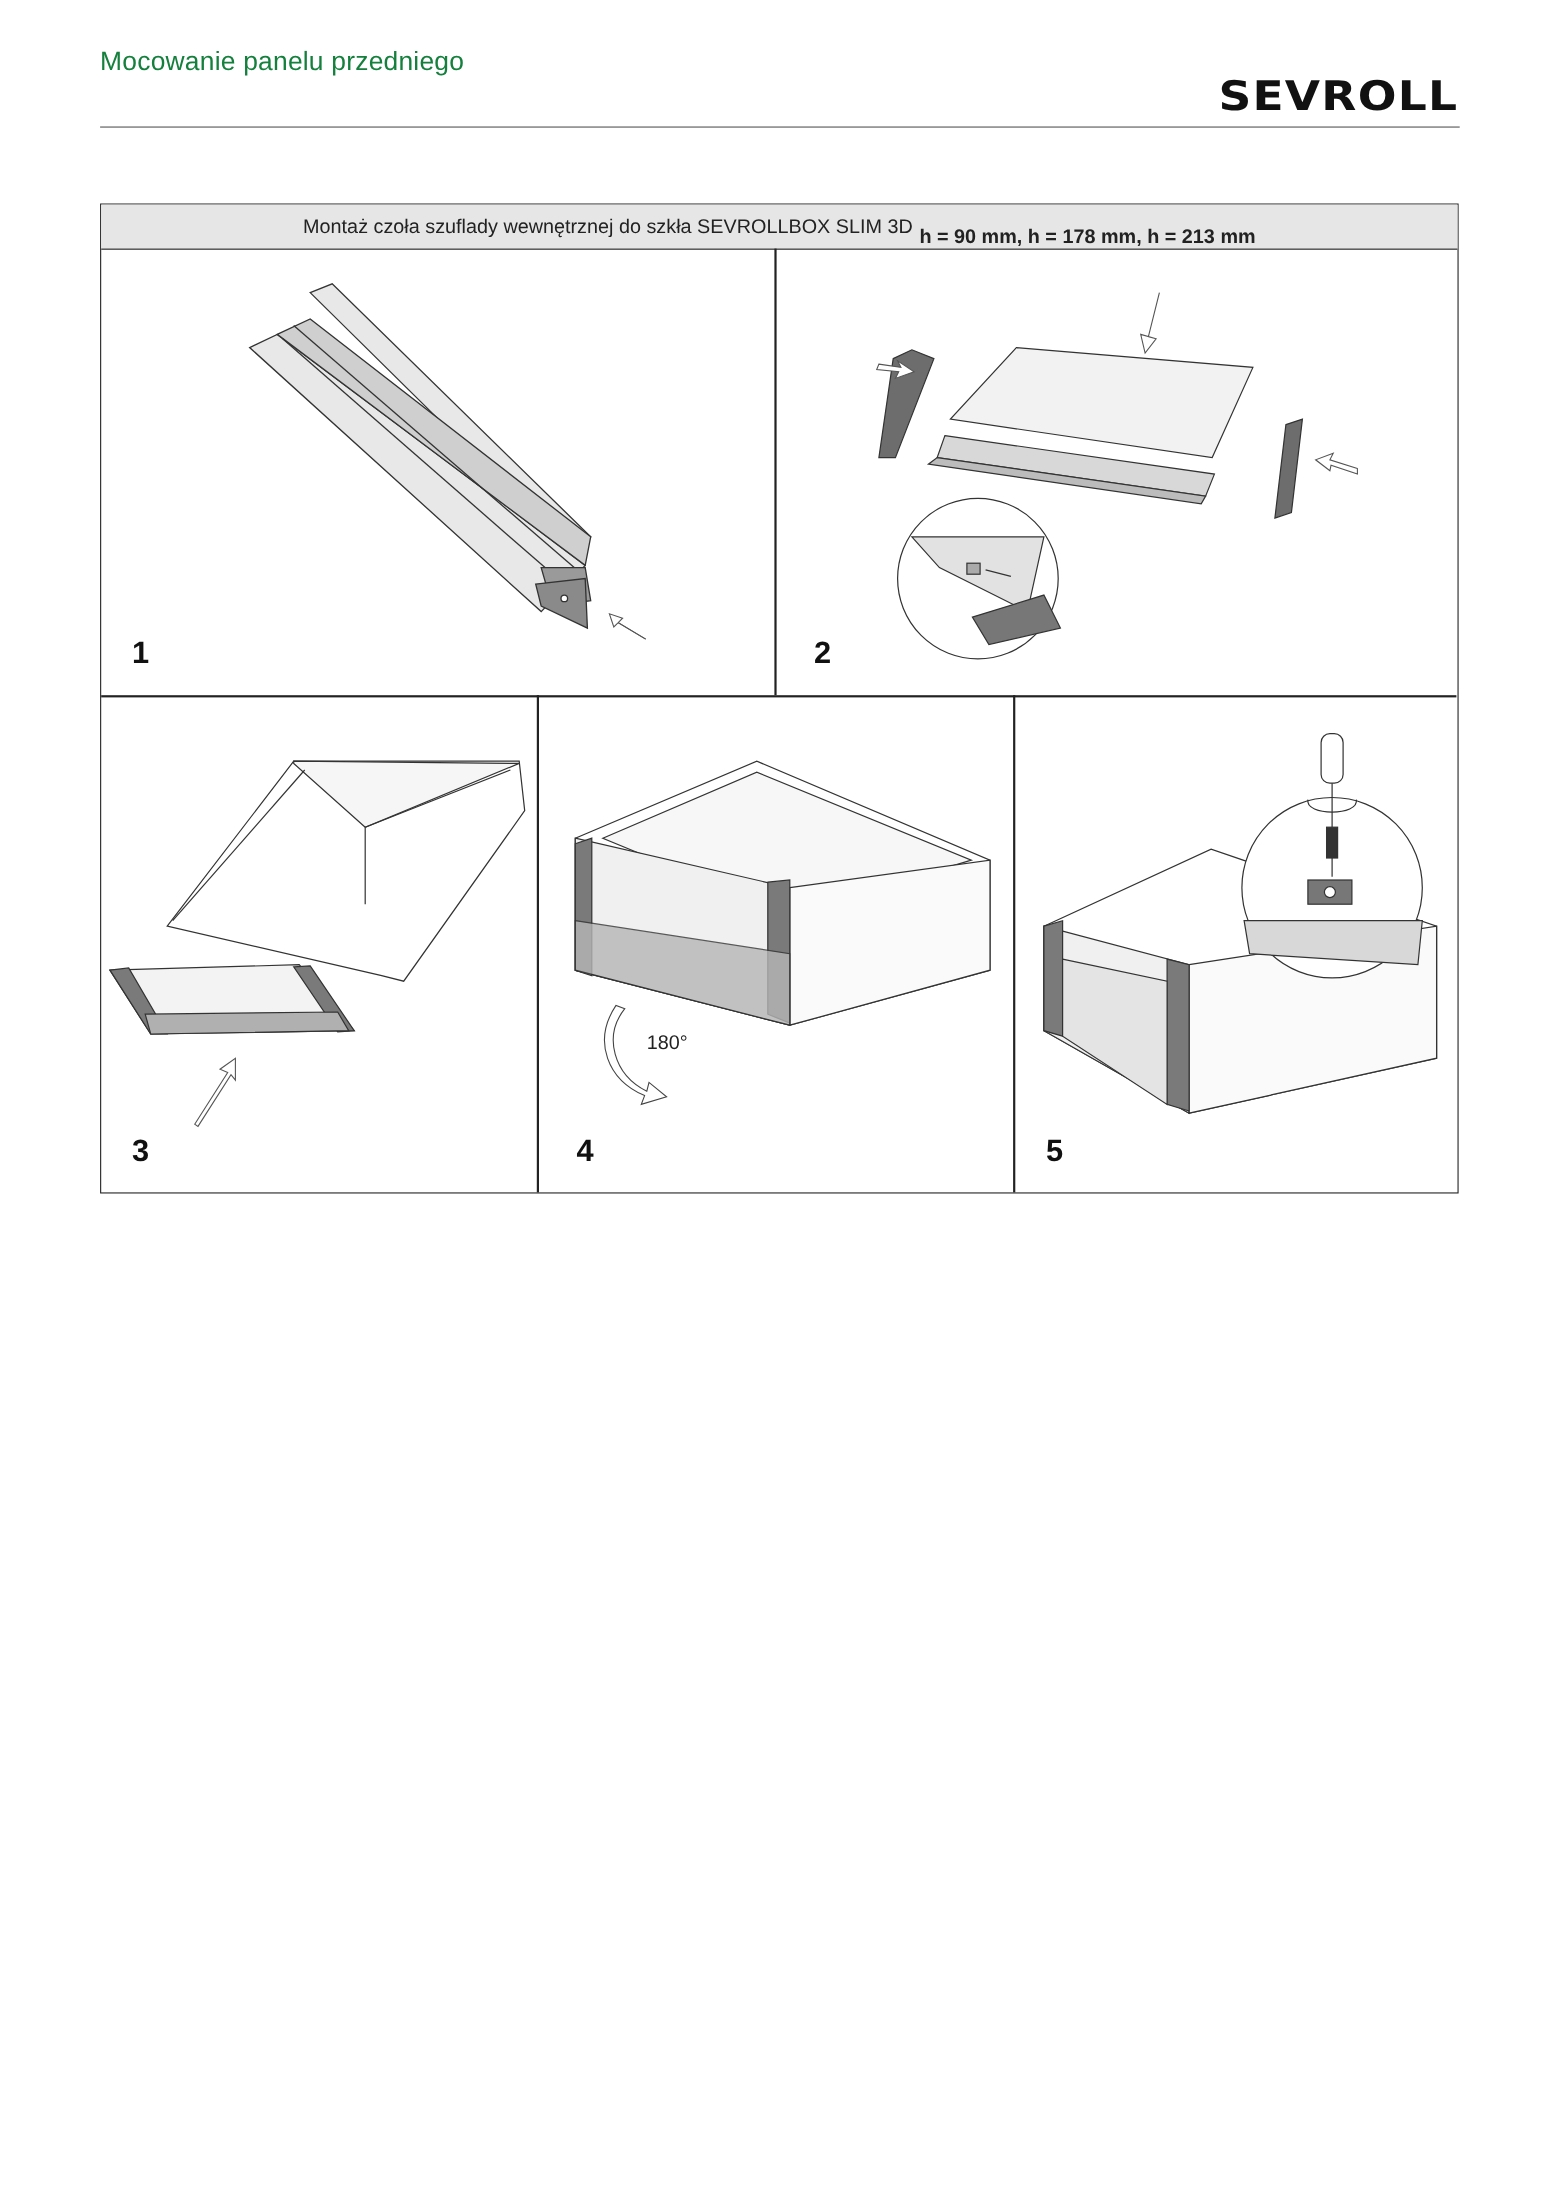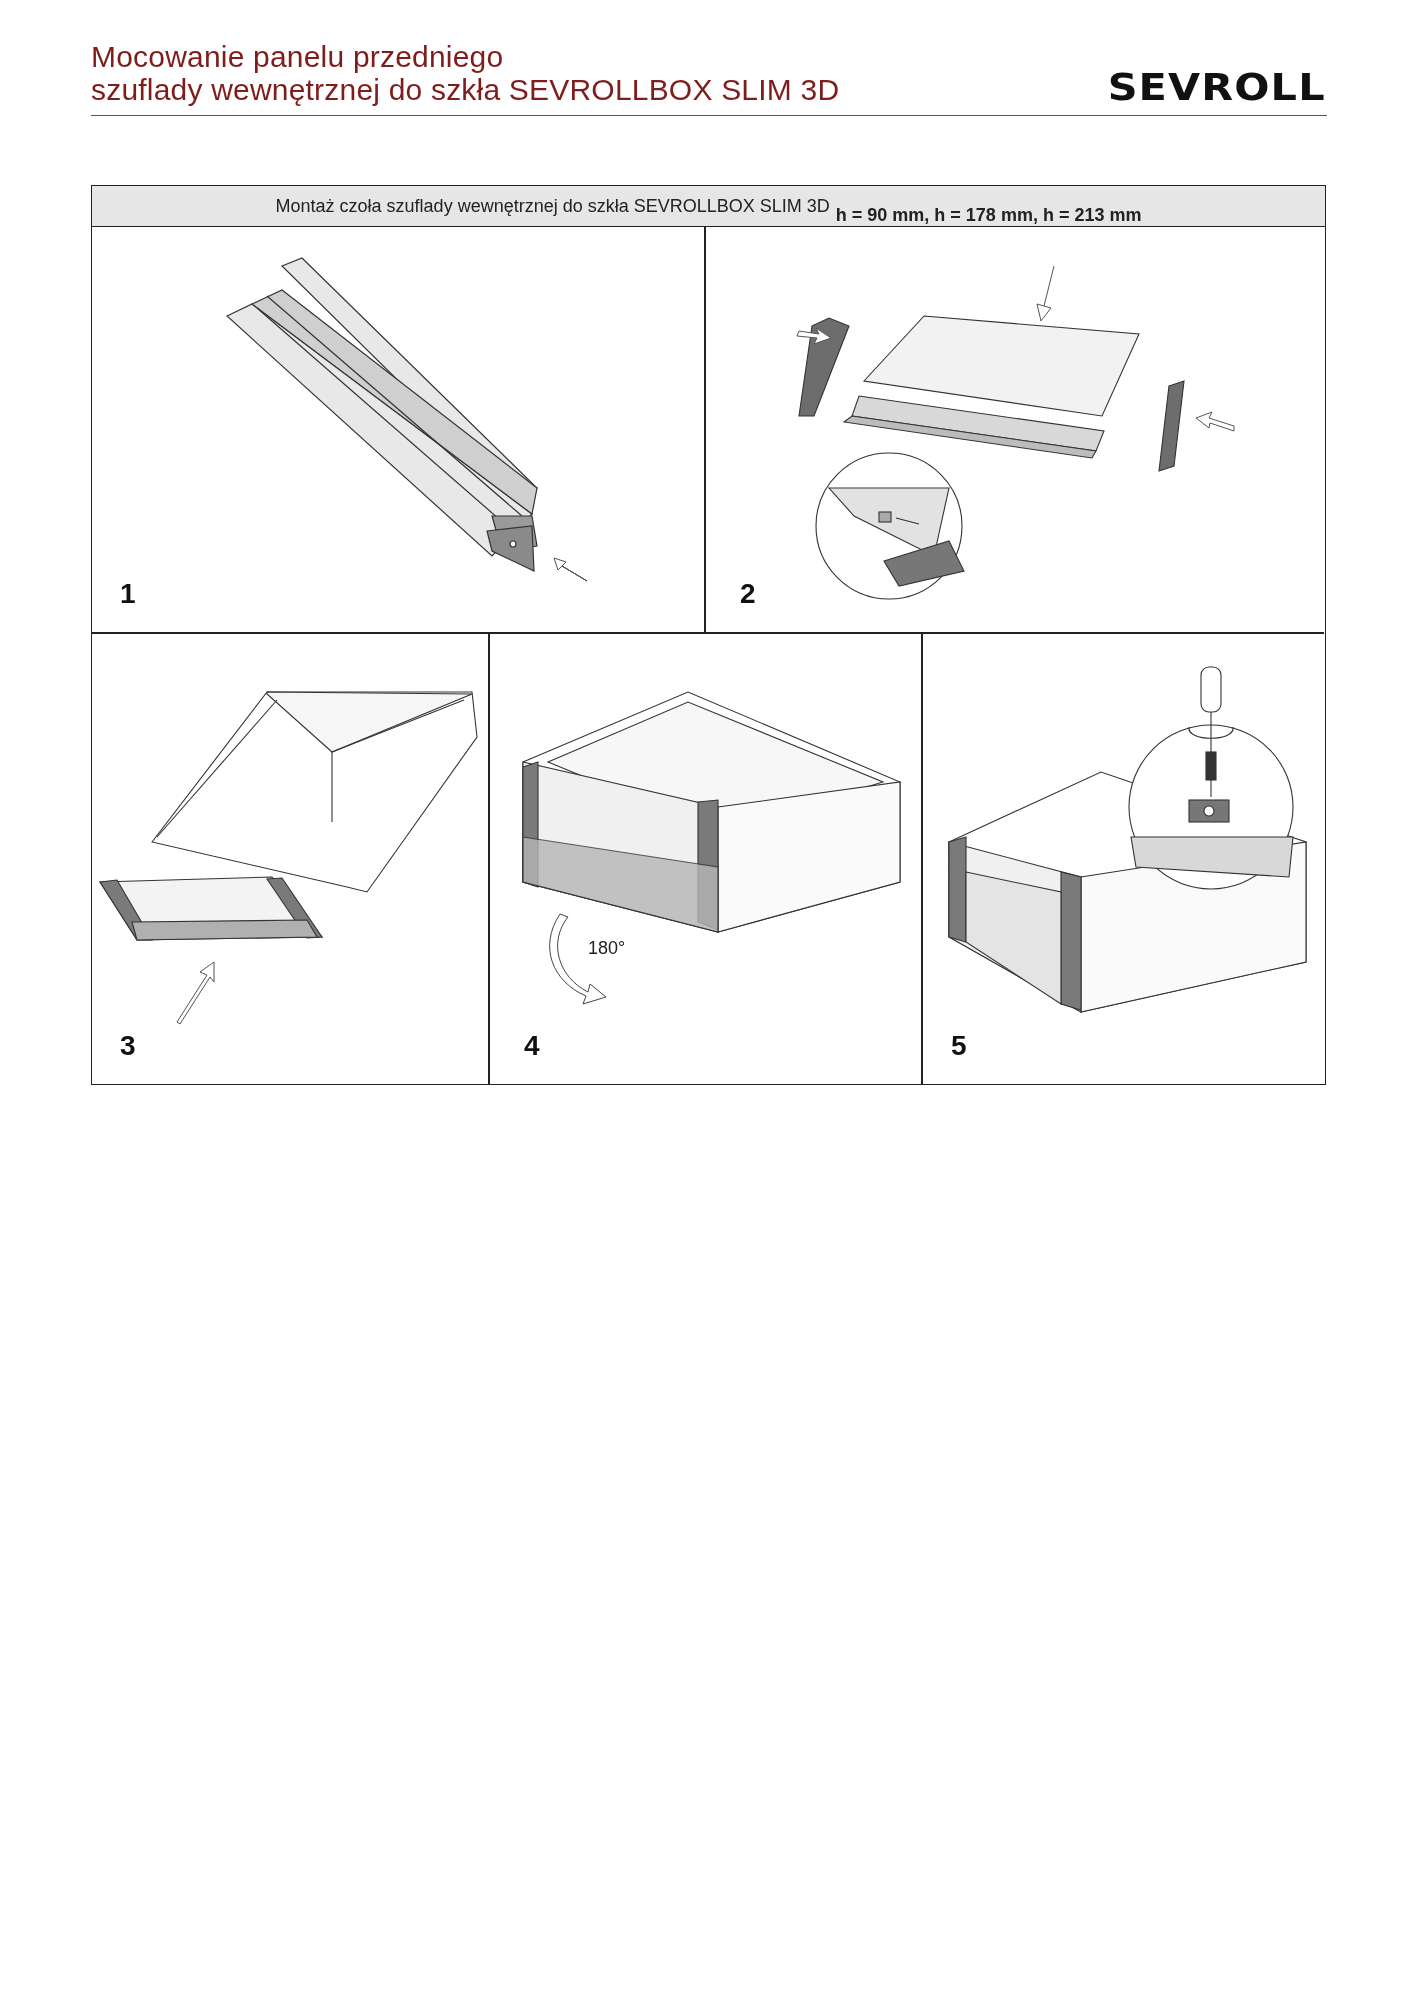--- a/index.html
+++ b/index.html
@@ -1,35 +1,34 @@
 <!DOCTYPE html>
 <html><head>
 <meta charset="utf-8">
 <style>
   html, body { margin: 0; padding: 0; background: #ffffff; }
   body { width: 1414px; height: 2000px; position: relative; font-family: "Liberation Sans", sans-serif; color: #1a1a1a; overflow: hidden; }
-  .title { position: absolute; left: 91px; top: 40px; font-size: 30px; line-height: 33px; font-weight: 300; color: #7f1d1d; letter-spacing: 0.2px; }
+  .title { position: absolute; left: 91px; top: 40px; font-size: 24px; line-height: 33px; font-weight: 300; color: #15803d; letter-spacing: 0.2px; }
   .title div { white-space: nowrap; }
   .logo { position: absolute; right: 88px; top: 66px; font-family: "DejaVu Sans", sans-serif; font-weight: 900; font-size: 37px; letter-spacing: 1px; color: #111; transform: scaleX(1.12); transform-origin: right center; }
   .header-rule { position: absolute; left: 91px; top: 115px; width: 1236px; height: 1px; background: #555; }
   .frame { position: absolute; left: 91px; top: 185px; width: 1235px; height: 900px; border: 1.5px solid #222; box-sizing: border-box; padding-left: 40px; }
   .frame-head { position: absolute; left: 0; top: 0; right: 0; height: 40px; background: #e6e6e6; border-bottom: 1.5px solid #222; display: flex; align-items: center; justify-content: center; font-size: 18px; color: #222; }
   .frame-head .bold { font-weight: bold; margin-left: 6px; font-size: 18px; position: relative; top: 2px; margin-top: 15px; }
   .cell { position: absolute; box-sizing: border-box; }
   .vline { position: absolute; width: 1.5px; background: #222; }
   .hline { position: absolute; height: 1.5px; background: #222; }
   .step-num { position: absolute; font-weight: bold; font-size: 28px; color: #111; }
   svg { position: absolute; overflow: visible; }
 </style>
 </head>
 <body>
 
 <div class="title">
   <div>Mocowanie panelu przedniego</div>
-  <div>szuflady wewnętrznej do szkła SEVROLLBOX SLIM 3D</div>
 </div>
 <div class="logo">SEVROLL</div>
 <div class="header-rule"></div>
 
 <div class="frame">
   <div class="frame-head">
     <span>Montaż czoła szuflady wewnętrznej do szkła SEVROLLBOX SLIM 3D</span>
     <span class="bold">h = 90 mm, h = 178 mm, h = 213 mm</span>
   </div>
 

